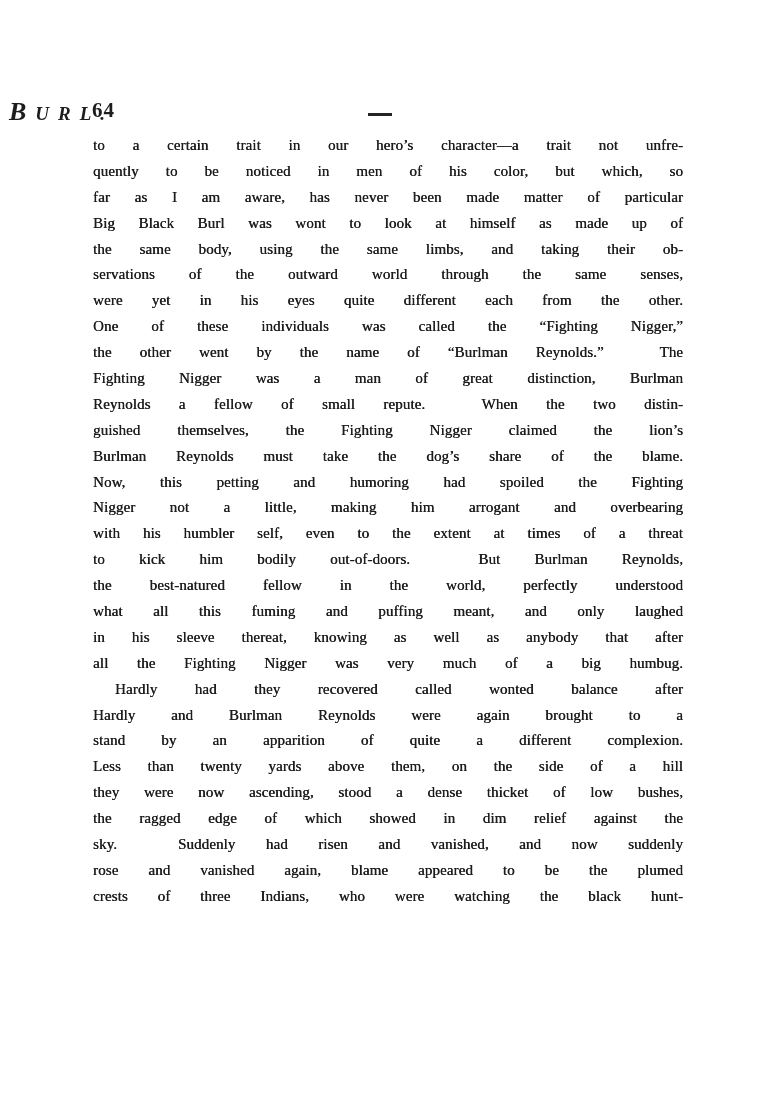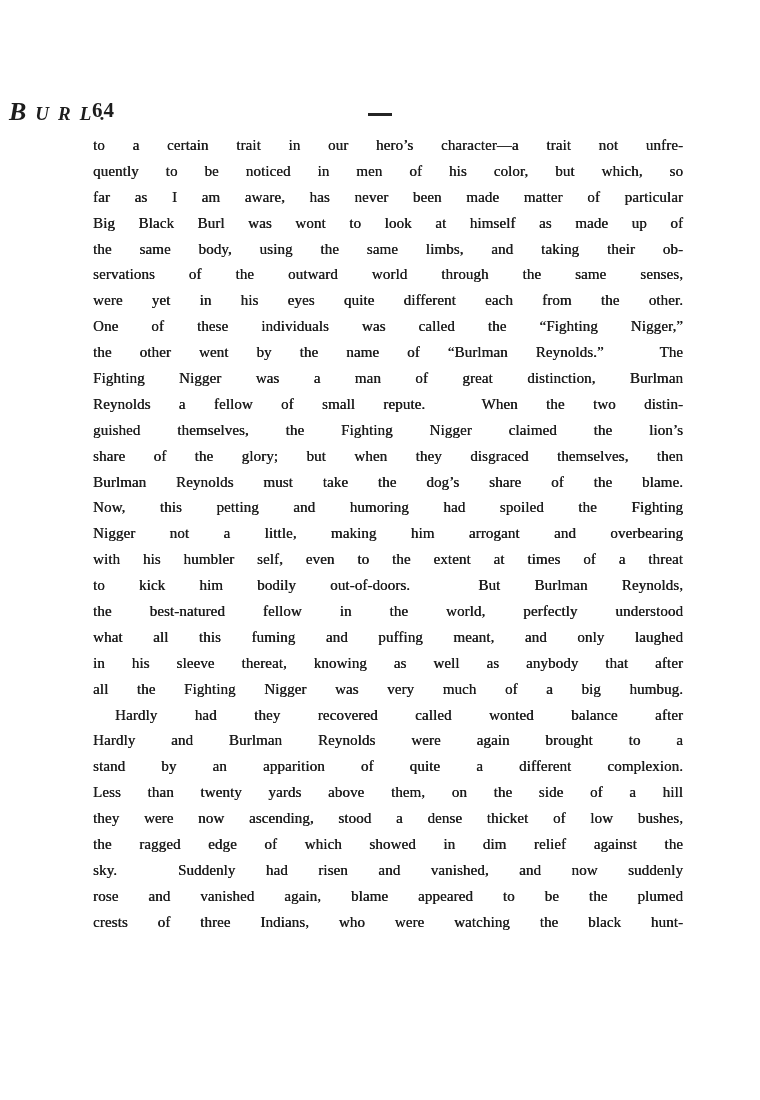--- a/index.html
+++ b/index.html
@@ -89,21 +89,20 @@
       <div class="line">far as I am aware, has never been made matter of particular</div>
       <div class="line">Big Black Burl was wont to look at himself as made up of</div>
       <div class="line">the same body, using the same limbs, and taking their ob-</div>
       <div class="line">servations of the outward world through the same senses,</div>
       <div class="line">were yet in his eyes quite different each from the other.</div>
       <div class="line">One of these individuals was called the “Fighting Nigger,”</div>
       <div class="line">the other went by the name of “Burlman Reynolds.”&nbsp; The</div>
       <div class="line">Fighting Nigger was a man of great distinction, Burlman</div>
       <div class="line">Reynolds a fellow of small repute.&nbsp; When the two distin-</div>
       <div class="line">guished themselves, the Fighting Nigger claimed the lion’s</div>
-      <div class="line">share of the glory; but when they disgraced themselves, then</div>
       <div class="line">Burlman Reynolds must take the dog’s share of the blame.</div>
       <div class="line">Now, this petting and humoring had spoiled the Fighting</div>
       <div class="line">Nigger not a little, making him arrogant and overbearing</div>
       <div class="line">with his humbler self, even to the extent at times of a threat</div>
       <div class="line">to kick him bodily out-of-doors.&nbsp; But Burlman Reynolds,</div>
       <div class="line">the best-natured fellow in the world, perfectly understood</div>
       <div class="line">what all this fuming and puffing meant, and only laughed</div>
       <div class="line">in his sleeve thereat, knowing as well as anybody that after</div>
       <div class="line">all the Fighting Nigger was very much of a big humbug.</div>
       <div class="line indent">Hardly had they recovered called wonted balance after</div>

